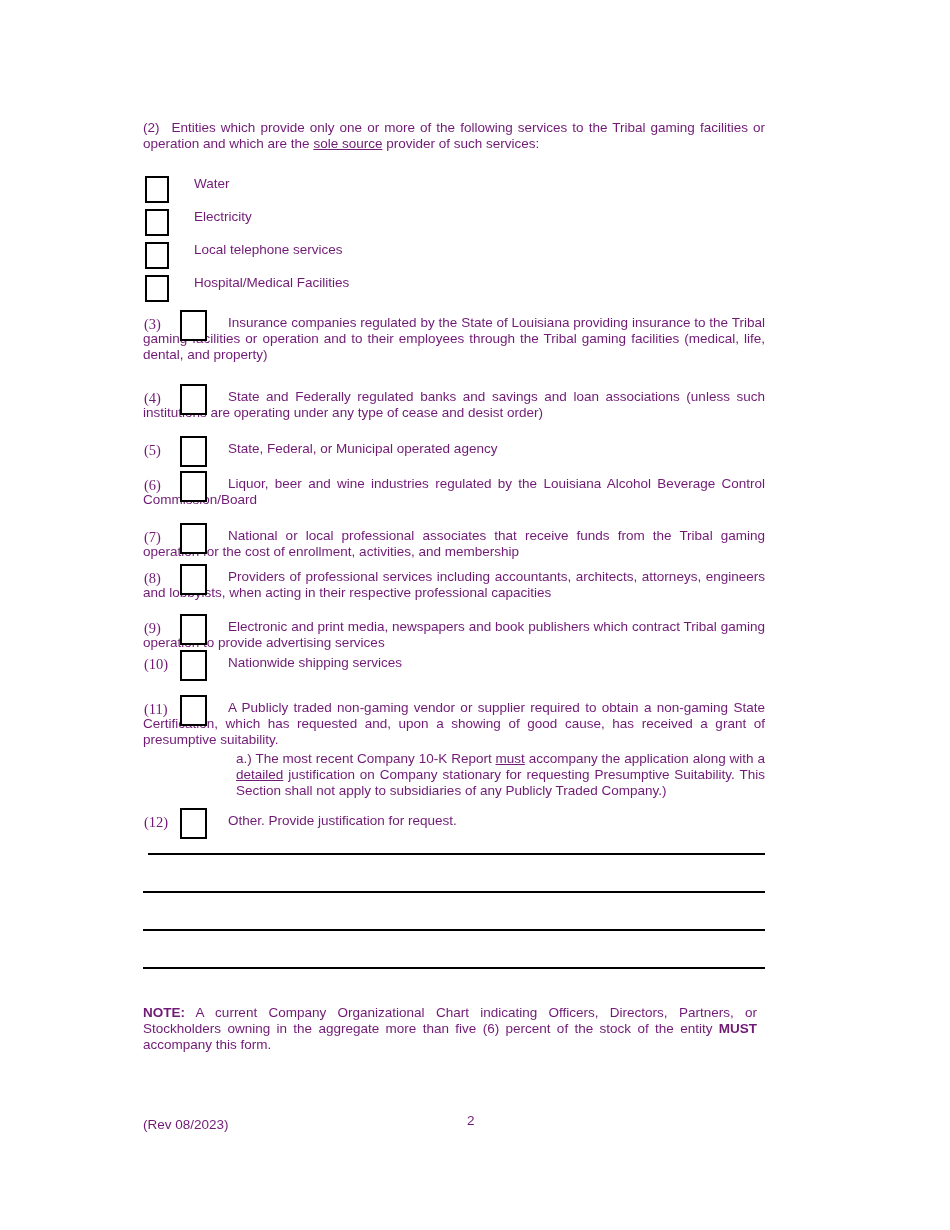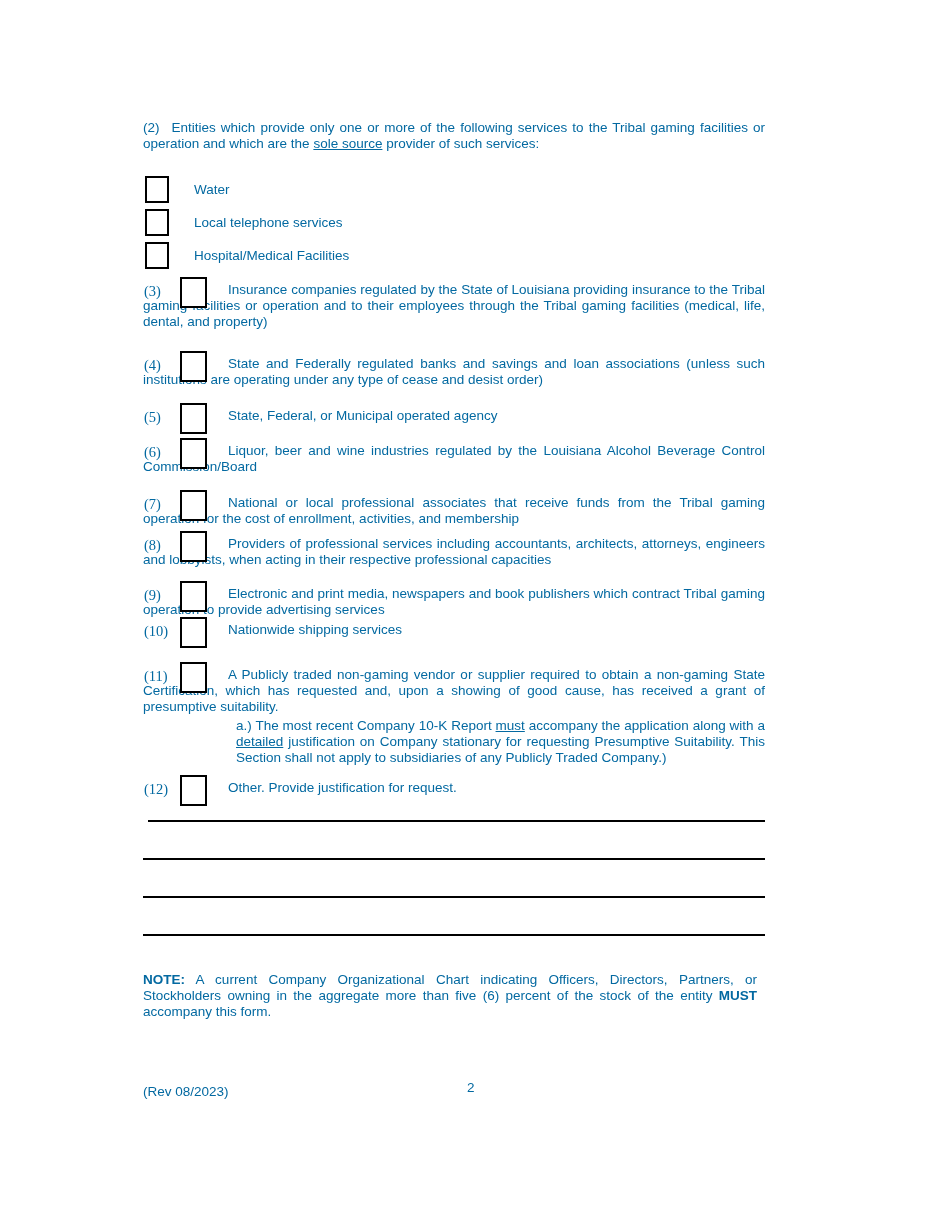--- a/index.html
+++ b/index.html
@@ -5,30 +5,30 @@
   html,body{margin:0;padding:0;background:#fff;}
   .page{
     position:relative;
     width:870px;height:1230px;
     background:#ffffff;
     box-sizing:border-box;
     padding:120px 105px 0 143px;
     font-family:"Liberation Sans", sans-serif;
     font-size:13.5px;
     line-height:16px;
-    color:#0369a1;
+    color:#701a75;
   }
   .para{text-align:justify;}
   .u{text-decoration:underline;}
   .bu{font-weight:bold;}
   .inum2{display:inline-block;margin-right:12px;}
 
   
   .utils{margin-top:24px;}
-  .urow{display:flex;align-items:center;height:27px;margin-bottom:6px;}
+  .urow{display:flex;align-items:flex-start;height:27px;margin-bottom:6px;}
   .cb-sm{
     box-sizing:border-box;width:24px;height:27px;
     border:2px solid #000;background:#fff;
     margin-left:2px;margin-right:25px;flex:0 0 auto;
   }
 
   
   .item{
     position:relative;
     text-align:justify;
@@ -66,20 +66,24 @@
 <div class="page">
 
   <div class="para">
     <span class="inum2">(2)</span><span>Entities which provide only one or more of the following services to the Tribal gaming facilities or operation and which are the </span><span class="u">sole source</span><span> provider of such services:</span>
   </div>
 
   <div class="utils">
     <div class="urow">
       <span class="cb-sm"></span>
       <span>Water</span>
+    </div>
+    <div class="urow">
+      <span class="cb-sm"></span>
+      <span>Electricity</span>
     </div>
     <div class="urow">
       <span class="cb-sm"></span>
       <span>Local telephone services</span>
     </div>
     <div class="urow">
       <span class="cb-sm"></span>
       <span>Hospital/Medical Facilities</span>
     </div>
   </div>

